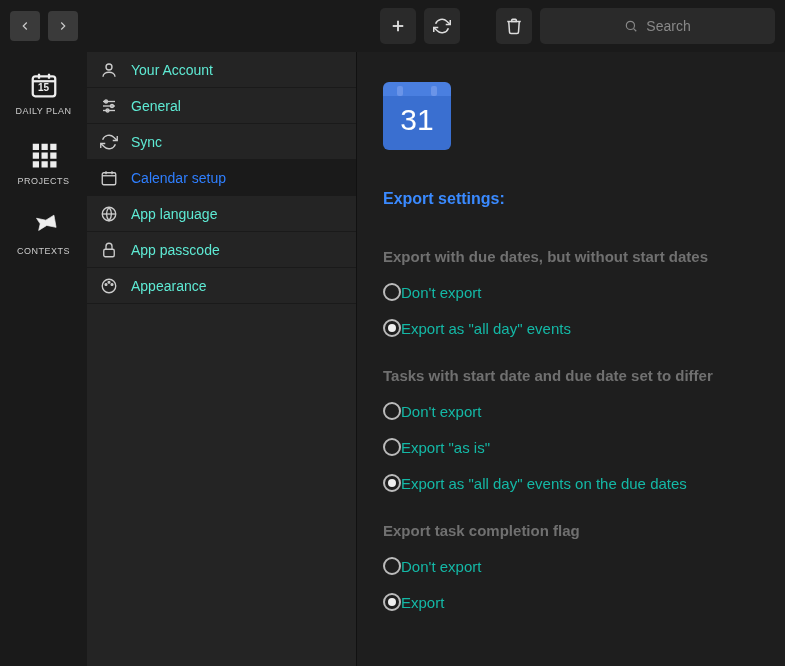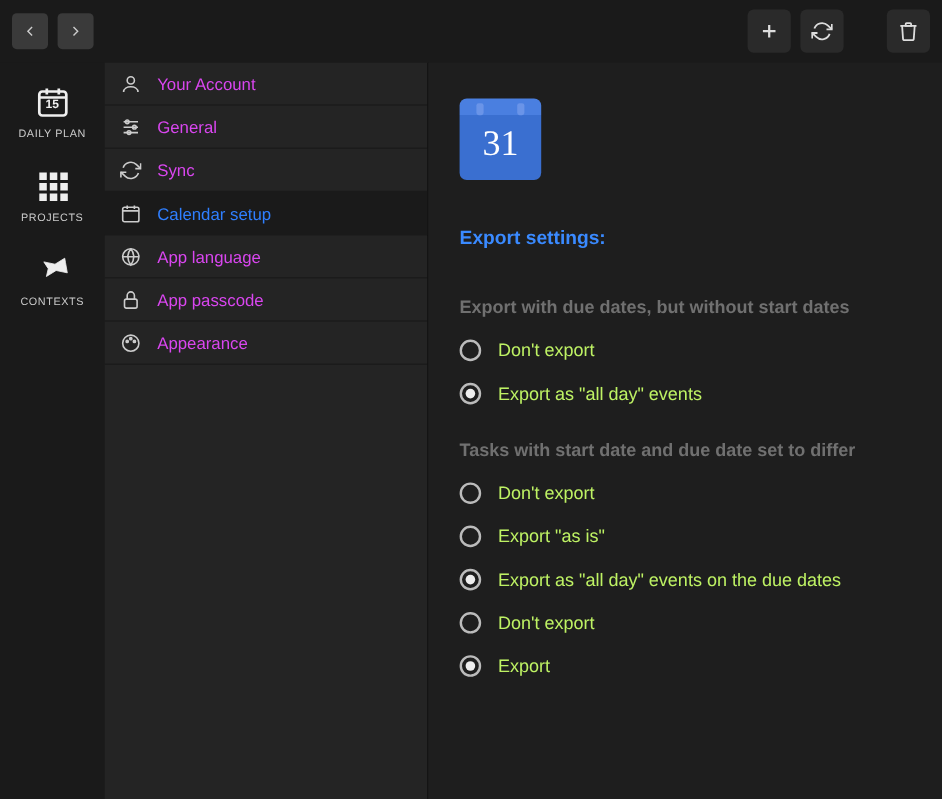--- a/index.html
+++ b/index.html
@@ -14,35 +14,35 @@
   .iconbtn.plus svg { stroke-width: 2.5; }
   .searchbox { flex: 0 0 235px; height: 36px; background: #2a2a2a; border-radius: 5px; display: flex; align-items: center; justify-content: center; gap: 8px; color: #888; font-size: 14px; }
   .searchbox svg { width: 14px; height: 14px; stroke: #888; fill: none; stroke-width: 2; }
   .body { flex: 1; display: flex; overflow: hidden; }
   .rail { width: 87px; background: #1a1a1a; display: flex; flex-direction: column; align-items: center; padding-top: 18px; gap: 24px; position: relative; }
   .rail-item { display: flex; flex-direction: column; align-items: center; gap: 6px; cursor: pointer; color: #eee; position: relative; width: 100%; }
   .rail-item .ri-icon { width: 30px; height: 30px; display: flex; align-items: center; justify-content: center; }
   .rail-item .ri-label { font-size: 9px; letter-spacing: 0.5px; text-transform: uppercase; color: #ccc; }
   .rail-badge { position: absolute; top: -10px; right: 8px; font-size: 11px; color: #fff; }
   .settings-list { width: 270px; background: #242424; border-right: 1px solid #111; overflow-y: auto; }
-  .setting-row { height: 36px; display: flex; align-items: center; padding: 0 12px; gap: 12px; border-bottom: 1px solid #1a1a1a; cursor: pointer; color: #d946ef; font-size: 14px; }
+  .setting-row { height: 36px; display: flex; align-items: center; padding: 0 12px; gap: 12px; border-bottom: 1px solid #1a1a1a; cursor: pointer; color: #5eead4; font-size: 14px; }
   .setting-row.selected { background: #1a1a1a; color: #2f7fff; }
   .setting-row.selected svg { stroke: #2f7fff; }
   .setting-row .sr-icon { width: 20px; height: 20px; display: flex; align-items: center; justify-content: center; }
   .setting-row .sr-icon svg { width: 18px; height: 18px; stroke: #ccc; fill: none; stroke-width: 1.8; }
   .content { flex: 1; background: #1e1e1e; padding: 30px 26px; overflow-y: auto; color: #ddd; }
   .cal-hero { display: flex; align-items: flex-start; gap: 26px; margin-bottom: 40px; }
   .cal-icon { width: 68px; height: 68px; border-radius: 6px; background: linear-gradient(to bottom, #4a7fe0 0%, #4a7fe0 20%, #3a6fd0 20%, #3a6fd0 100%); display: flex; align-items: center; justify-content: center; position: relative; }
   .cal-icon::before { content: ""; position: absolute; top: 4px; left: 14px; width: 6px; height: 10px; background: #6a94e8; border-radius: 2px; box-shadow: 34px 0 0 #6a94e8; }
-  .cal-icon .num { color: #fff; font-size: 30px; font-weight: 500; margin-top: 8px; font-family: Liberation Serif, serif; }
+  .cal-icon .num { color: #fff; font-size: 30px; font-weight: 500; margin-top: 8px; }
   .cal-title { color: #3a8aff; font-size: 17px; font-weight: 700; margin-top: 8px; }
   .cal-sub { margin-top: 14px; width: 260px; height: 14px; background: #2a2a2a; border-radius: 3px; }
   .section-h { color: #3a8aff; font-size: 16px; font-weight: 700; margin-bottom: 40px; }
   .group-label { color: #707070; font-size: 15px; font-weight: 700; margin-bottom: 18px; margin-top: 30px; white-space: nowrap; }
-  .radio-row { display: flex; align-items: center; gap: 14px; margin-bottom: 18px; cursor: pointer; font-size: 15px; color: #bef264; }
+  .radio-row { display: flex; align-items: center; margin-bottom: 18px; cursor: pointer; font-size: 15px; color: #14b8a6; }
   .radio { width: 18px; height: 18px; border: 2px solid #bbb; border-radius: 50%; display: flex; align-items: center; justify-content: center; flex-shrink: 0; }
   .radio.checked::after { content: ""; width: 8px; height: 8px; background: #eee; border-radius: 50%; }
 </style>
 </head>
 <body>
 
 <div class="root">
 
   <div class="topbar">
     <div class="navbtn">
@@ -69,20 +69,27 @@
           <path d="M3.51 9a9 9 0 0 1 14.85-3.36L23 10M1 14l4.64 4.36A9 9 0 0 0 20.49 15"></path>
         </svg>
     </div>
     <div style="width:20px"></div>
     <div class="iconbtn">
       <svg viewBox="0 0 24 24">
           <polyline points="3 6 5 6 21 6"></polyline>
           <path d="M19 6l-1 14a2 2 0 0 1-2 2H8a2 2 0 0 1-2-2L5 6"></path>
           <path d="M10 3h4a1 1 0 0 1 1 1v2H9V4a1 1 0 0 1 1-1z"></path>
         </svg>
+    </div>
+    <div class="searchbox">
+      <svg viewBox="0 0 24 24">
+          <circle cx="11" cy="11" r="7"></circle>
+          <line x1="21" y1="21" x2="16.5" y2="16.5"></line>
+        </svg>
+      <span>Search</span>
     </div>
   </div>
 
   <div class="body">
 
     <div class="rail">
       <span class="rail-badge">2</span>
 
 
       <div class="rail-item">
@@ -227,20 +234,21 @@
       </div>
       <div class="radio-row">
         <div class="radio"></div>
         <span>Export "as is"</span>
       </div>
       <div class="radio-row">
         <div class="radio checked"></div>
         <span>Export as "all day" events on the due dates</span>
       </div>
 
+      <div class="group-label">Export task completion flag</div>
       <div class="radio-row">
         <div class="radio"></div>
         <span>Don't export</span>
       </div>
       <div class="radio-row">
         <div class="radio checked"></div>
         <span>Export</span>
       </div>
     </div>
   </div>

